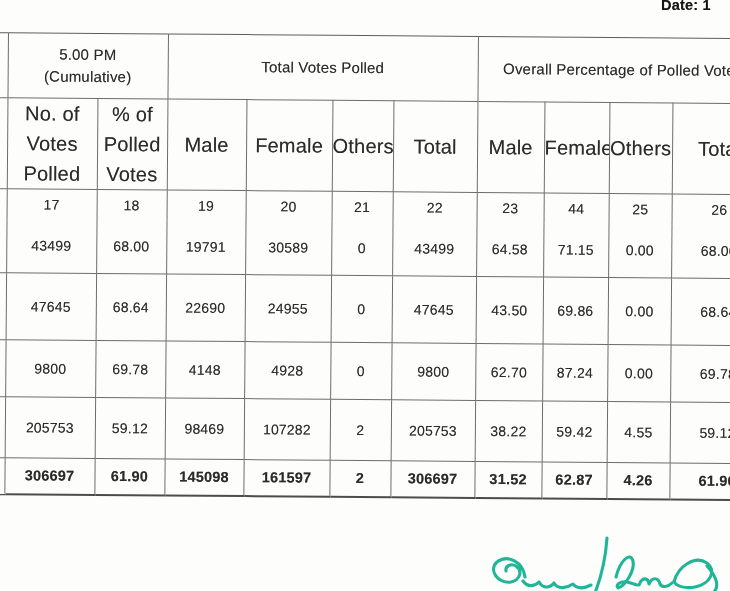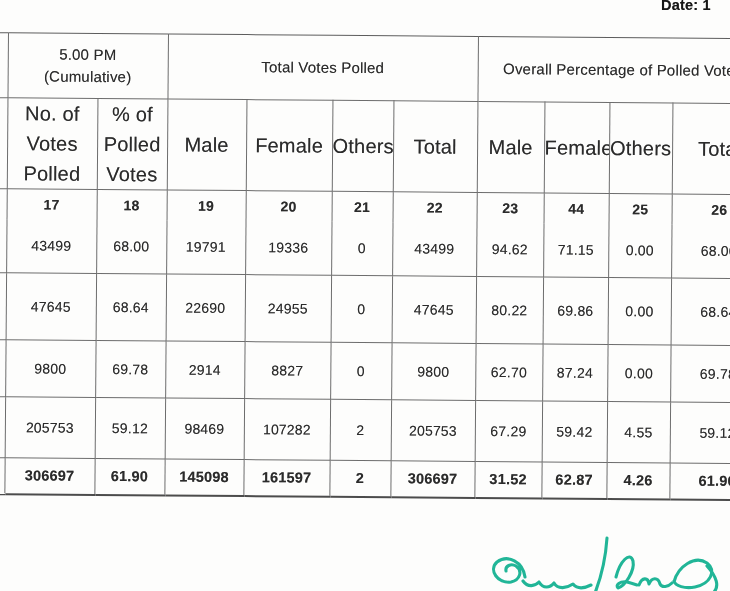--- a/index.html
+++ b/index.html
@@ -35,21 +35,21 @@
     padding:0;
     font-size:14px;
     letter-spacing:.2px;
     color:#2b2b2b;
     text-shadow:0 0 .5px rgba(35,35,35,.5);
     overflow:hidden;
   }
   tr.ghead td{font-size:15px;white-space:pre-line;line-height:1.5;}
   tr.ghead td.ogroup{white-space:nowrap;}
   tr.shead td{font-size:20px;white-space:pre-line;line-height:1.5;}
-  tr.numrow td{font-weight:700;border-bottom:none;}
+  tr.numrow td{font-weight:400;border-bottom:none;}
   tr.trow td{font-weight:700;font-size:14.5px;border-bottom:2px solid #4c4c4c;}
   td.nr{border-right:none;}           
   td.hid{text-align:right;font-weight:700;padding-right:1px;}
   .sig{
     position:absolute;left:483px;top:535px;
     pointer-events:none;
   }
 </style>
 </head>
 <body>
@@ -113,66 +113,66 @@
         <td>44</td>
         <td>25</td>
         <td>26</td>
       </tr>
 
       <tr class="drow" style="height:54px">
         <td class="hid"></td>
         <td>43499</td>
         <td>68.00</td>
         <td>19791</td>
-        <td>19336</td>
+        <td>30589</td>
         <td>0</td>
         <td>43499</td>
-        <td class="nr">94.62</td>
+        <td class="nr">64.58</td>
         <td>71.15</td>
         <td>0.00</td>
         <td>68.00</td>
       </tr>
 
       <tr class="drow" style="height:67px">
         <td class="hid"></td>
         <td>47645</td>
         <td>68.64</td>
         <td>22690</td>
         <td>24955</td>
         <td>0</td>
         <td>47645</td>
-        <td class="nr">80.22</td>
+        <td class="nr">43.50</td>
         <td>69.86</td>
         <td>0.00</td>
         <td>68.64</td>
       </tr>
 
       <tr class="drow" style="height:57px">
         <td class="hid"></td>
         <td>9800</td>
         <td>69.78</td>
-        <td>2914</td>
-        <td>8827</td>
+        <td>4148</td>
+        <td>4928</td>
         <td>0</td>
         <td>9800</td>
         <td class="nr">62.70</td>
         <td>87.24</td>
         <td>0.00</td>
         <td>69.78</td>
       </tr>
 
       <tr class="drow" style="height:61px">
         <td class="hid"></td>
         <td>205753</td>
         <td>59.12</td>
         <td>98469</td>
         <td>107282</td>
         <td>2</td>
         <td>205753</td>
-        <td class="nr">67.29</td>
+        <td class="nr">38.22</td>
         <td>59.42</td>
         <td>4.55</td>
         <td>59.12</td>
       </tr>
 
       <tr class="trow" style="height:36px">
         <td class="hid">s</td>
         <td>306697</td>
         <td>61.90</td>
         <td>145098</td>

